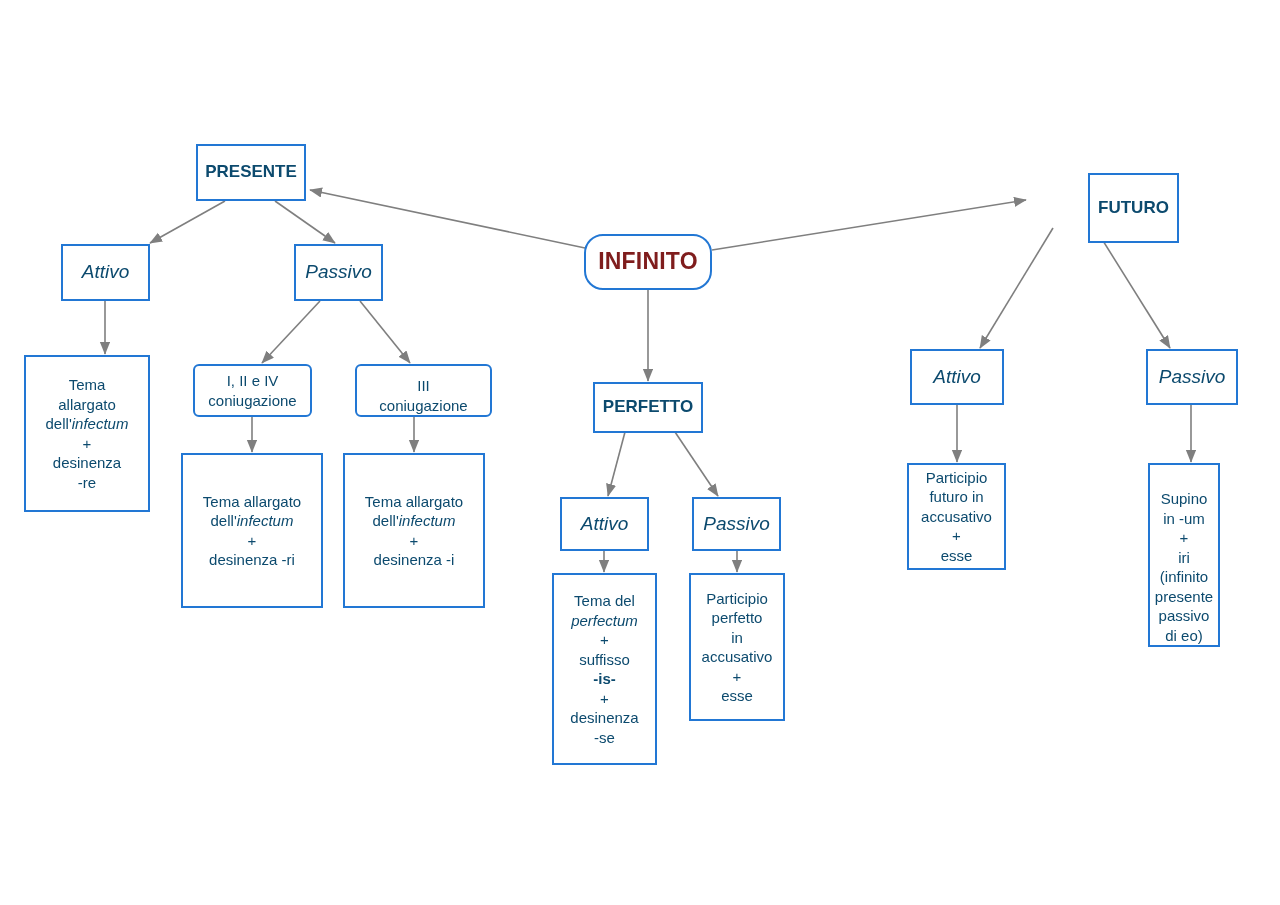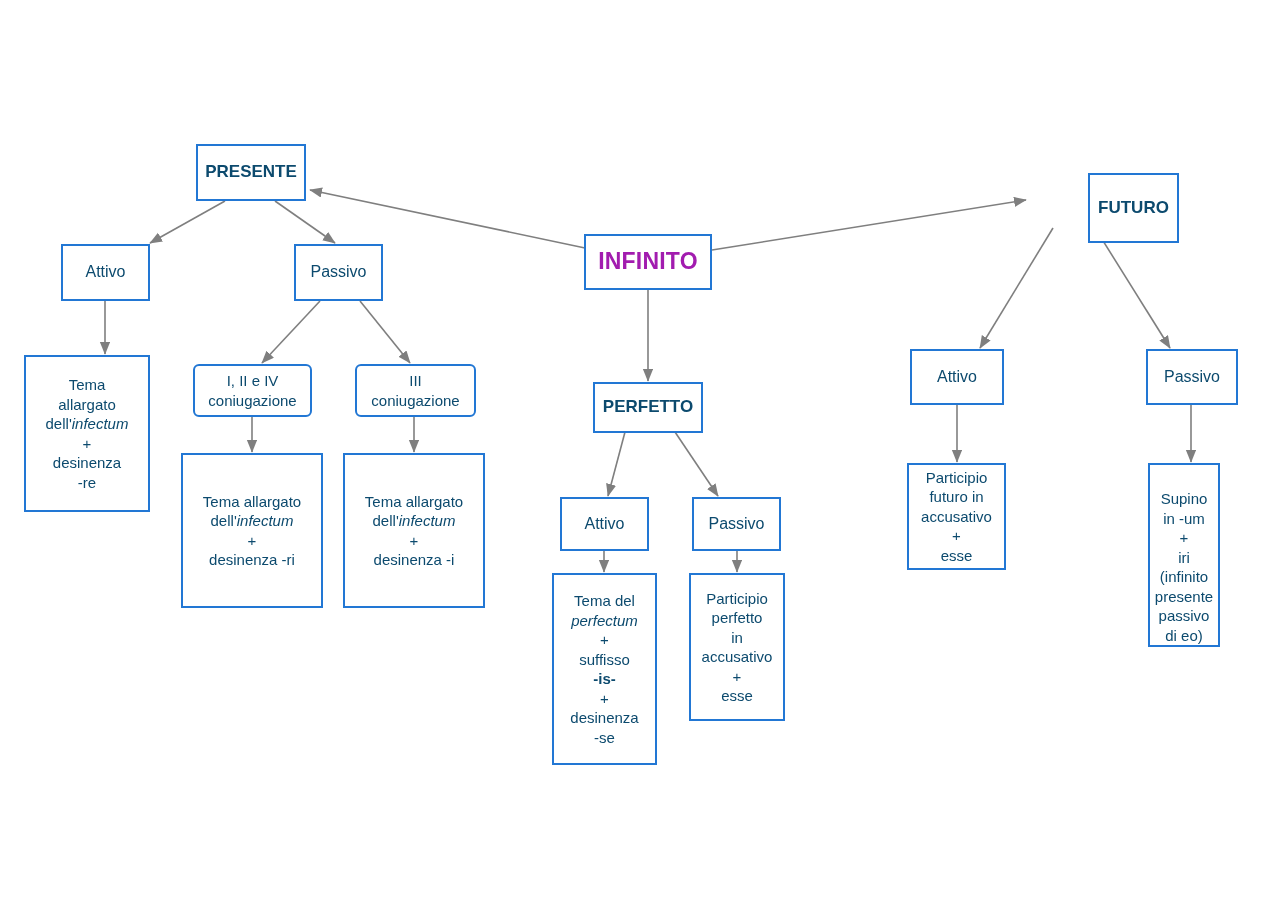--- a/index.html
+++ b/index.html
@@ -38,29 +38,31 @@
     z-index: 2;
   }
   .node .inner {
     width: 100%;
     padding: 0 4px;
     box-sizing: border-box;
   }
   .node.root {
     font-weight: bold;
     font-size: 23px;
-    color: #a21caf;
+    color: #7f1d1d;
     letter-spacing: 0.2px;
+    border-radius: 19px;
   }
   .node.tense {
     font-weight: bold;
     font-size: 17px;
   }
   .node.voice {
-    font-size: 16px;
+    font-size: 19px;
+    font-style: italic;
   }
   .node.conj {
     font-size: 15px;
     border-radius: 6px;
   }
   .node.detail {
     font-size: 15px;
   }
   .it { font-style: italic; margin-top: 15px; }
   .bd { font-weight: bold; }
@@ -136,21 +138,21 @@
     </span>
   </div>
 
   <div class="node conj" style="left:193px; top:364px; width:119px; height:53px;">
     <span class="inner">
       <span>I, II e IV</span><br>
       <span>coniugazione</span>
     </span>
   </div>
 
-  <div class="node conj" style="left:355px; top:364px; width:121px; height:53px;">
+  <div class="node conj" style="left:355px; top:364px; width:137px; height:53px;align-items:flex-end;">
     <span class="inner">
       <span>III</span><br>
       <span>coniugazione</span>
     </span>
   </div>
 
   <div class="node detail" style="left:181px; top:453px; width:142px; height:155px;">
     <span class="inner">
       <span>Tema allargato</span><br>
       <span>dell'</span><span class="it">infectum</span><br>

